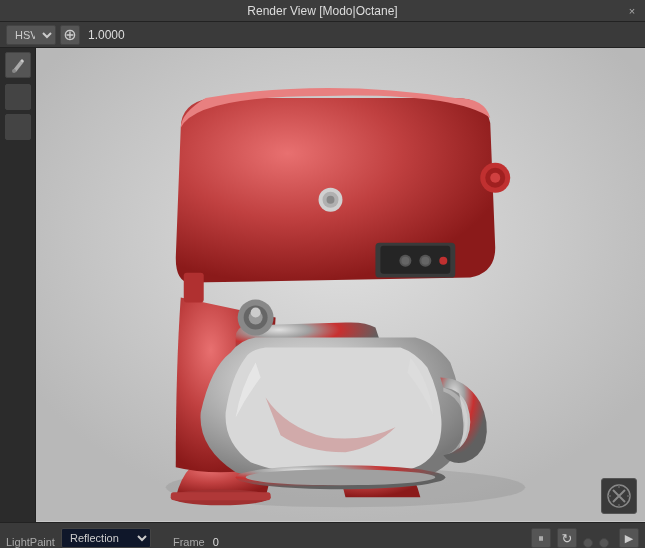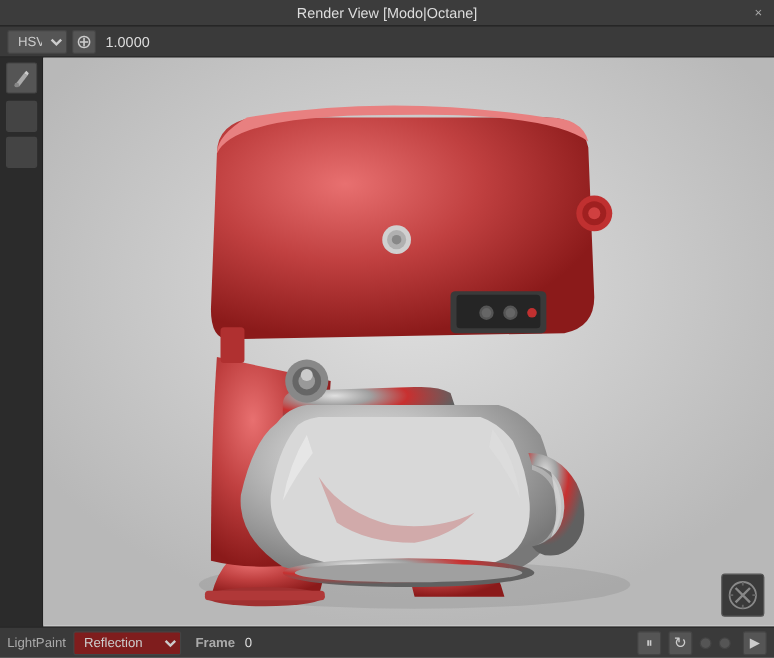--- a/index.html
+++ b/index.html
@@ -149,45 +149,44 @@
       justify-content: center;
       color: #ccc;
       font-size: 18px;
     }
 
     
     #bottom-bar {
       height: 26px;
       background: #3a3a3a;
       display: flex;
-      align-items: center;
+      align-items: flex-end;
       padding: 0 6px;
       gap: 6px;
       border-top: 1px solid #222;
     }
     .bottom-label {
       color: #aaa;
       font-size: 11px;
     }
     .bottom-select {
-      background: #7f1d1d;
+      background: #0f172a;
       border: 1px solid #444;
       color: #ccc;
       height: 20px;
       font-size: 11px;
       padding: 0 4px;
       border-radius: 2px;
       cursor: pointer;
       width: 90px;
     }
     .frame-label {
       color: #aaa;
       font-size: 11px;
-      margin-left: 6px;
-      font-weight: bold;
+      margin-left: 16px;
     }
     .frame-value {
       color: #ddd;
       font-size: 11px;
       margin-left: 2px;
     }
     .bottom-spacer { flex: 1; }
     .bottom-ctrl-btn {
       background: #555;
       border: 1px solid #444;

